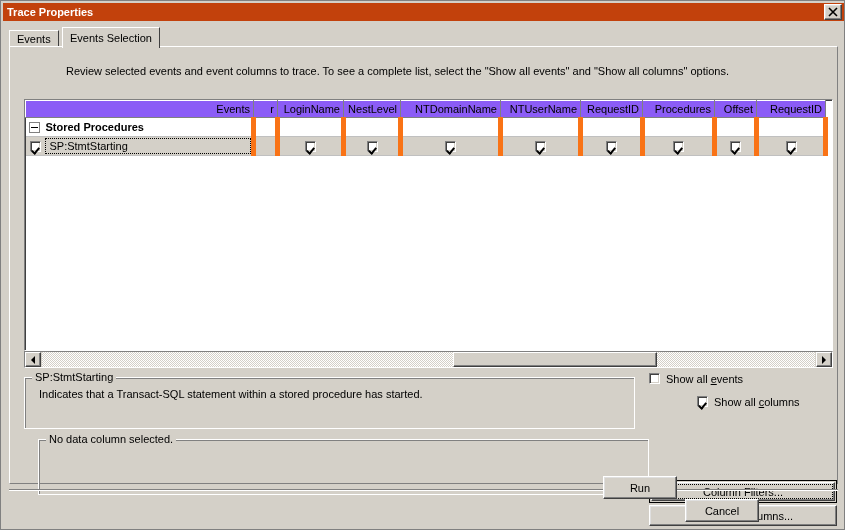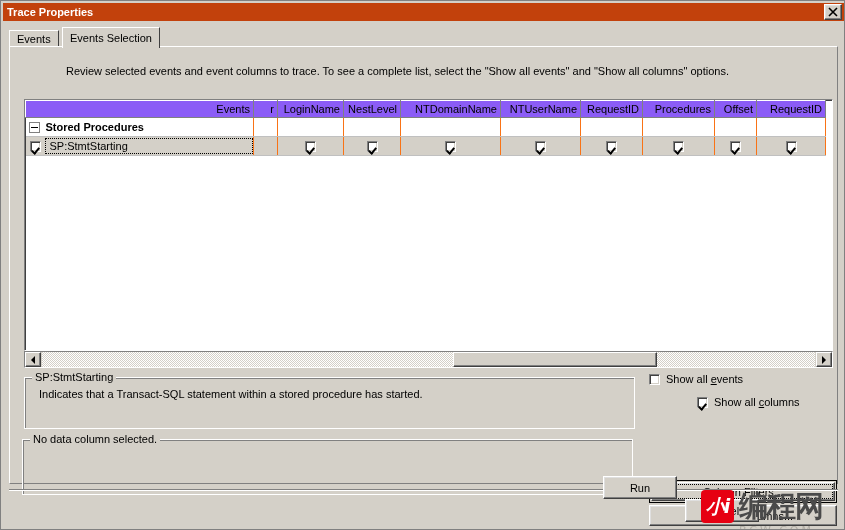--- a/index.html
+++ b/index.html
@@ -137,21 +137,21 @@
     font-size: 11px;
     text-align: right;
     padding: 0 3px;
     white-space: nowrap;
     overflow: hidden;
     box-sizing: border-box;
     cursor: default;
   }
   .grid-table td {
     height: 19px;
-    border-right: 1px solid #f97316;
+    border-right: 5px solid #f97316;
     border-bottom: 1px solid #c0c0c0;
     padding: 0;
     background: #ffffff;
     vertical-align: middle;
     box-sizing: border-box;
     overflow: hidden;
   }
   tr.group-row td { background: #ffffff; }
   tr.group-row td.events-cell {
     font-weight: bold;
@@ -294,27 +294,27 @@
     background: #d4d0c8;
     padding: 0 3px;
     font-size: 11px;
     white-space: nowrap;
   }
   .gb-body {
     padding: 10px 8px 0 14px;
     font-size: 11px;
   }
   #gb-event { left: 14px; top: 330px; width: 611px; height: 52px; }
-  #gb-column { left: 12px; top: 392px; width: 611px; height: 56px; }
+  #gb-column { left: 28px; top: 392px; width: 611px; height: 56px; }
 
   
   .opt-row {
     position: absolute;
     display: flex;
-    align-items: flex-end;
+    align-items: flex-start;
     font-size: 11px;
     cursor: default;
   }
   #opt-events { left: 639px; top: 326px; }
   #opt-columns { left: 639px; top: 349px; margin-left: 48px; }
   .opt-row .cb { margin-right: 6px; }
   .accel { text-decoration: underline; }
 
   
   .btn {
@@ -551,19 +551,14 @@
 
   <div class="bottom-sep"></div>
 
   <div class="btn" id="btn-run">
     <span class="btn-label">Run</span>
   </div>
   <div class="btn" id="btn-cancel">
     <span class="btn-label">Cancel</span>
   </div>
 
-  <div class="watermark">
-    <div class="wm-badge">小i</div>
-    <div class="wm-text">编程网</div>
-    <div class="wm-sub">BCW.COM</div>
-  </div>
 
 </div>
 
 </body></html>

